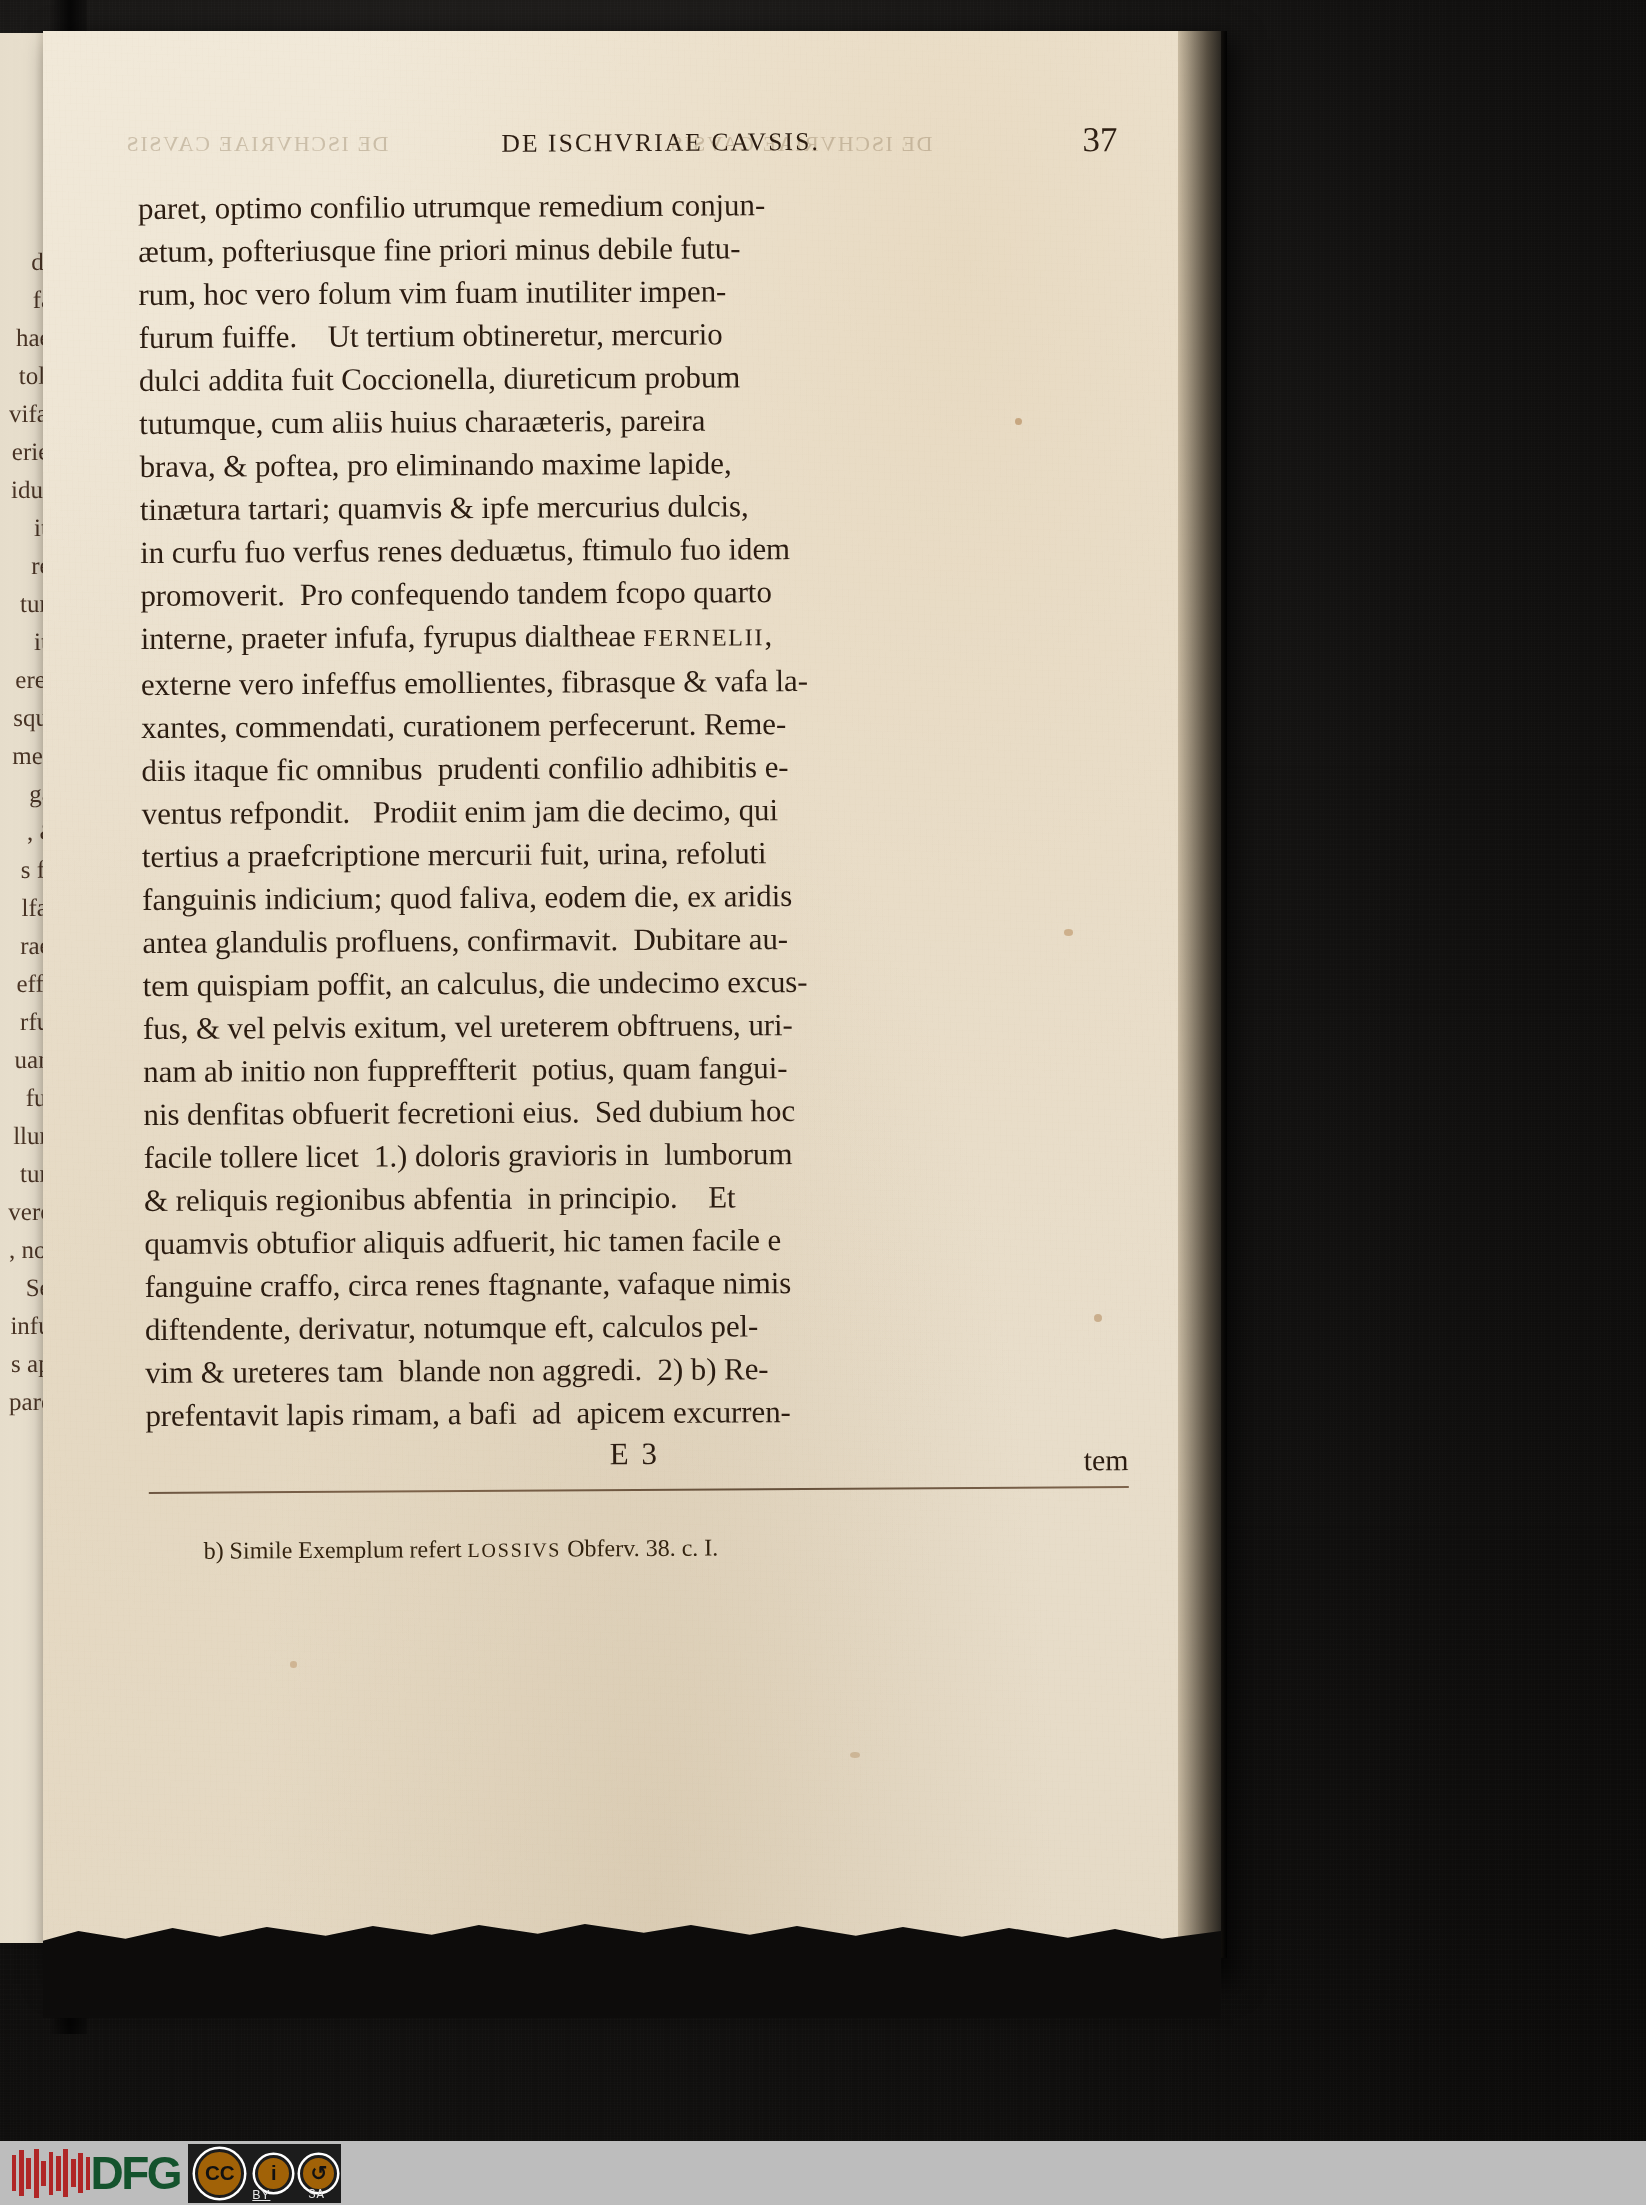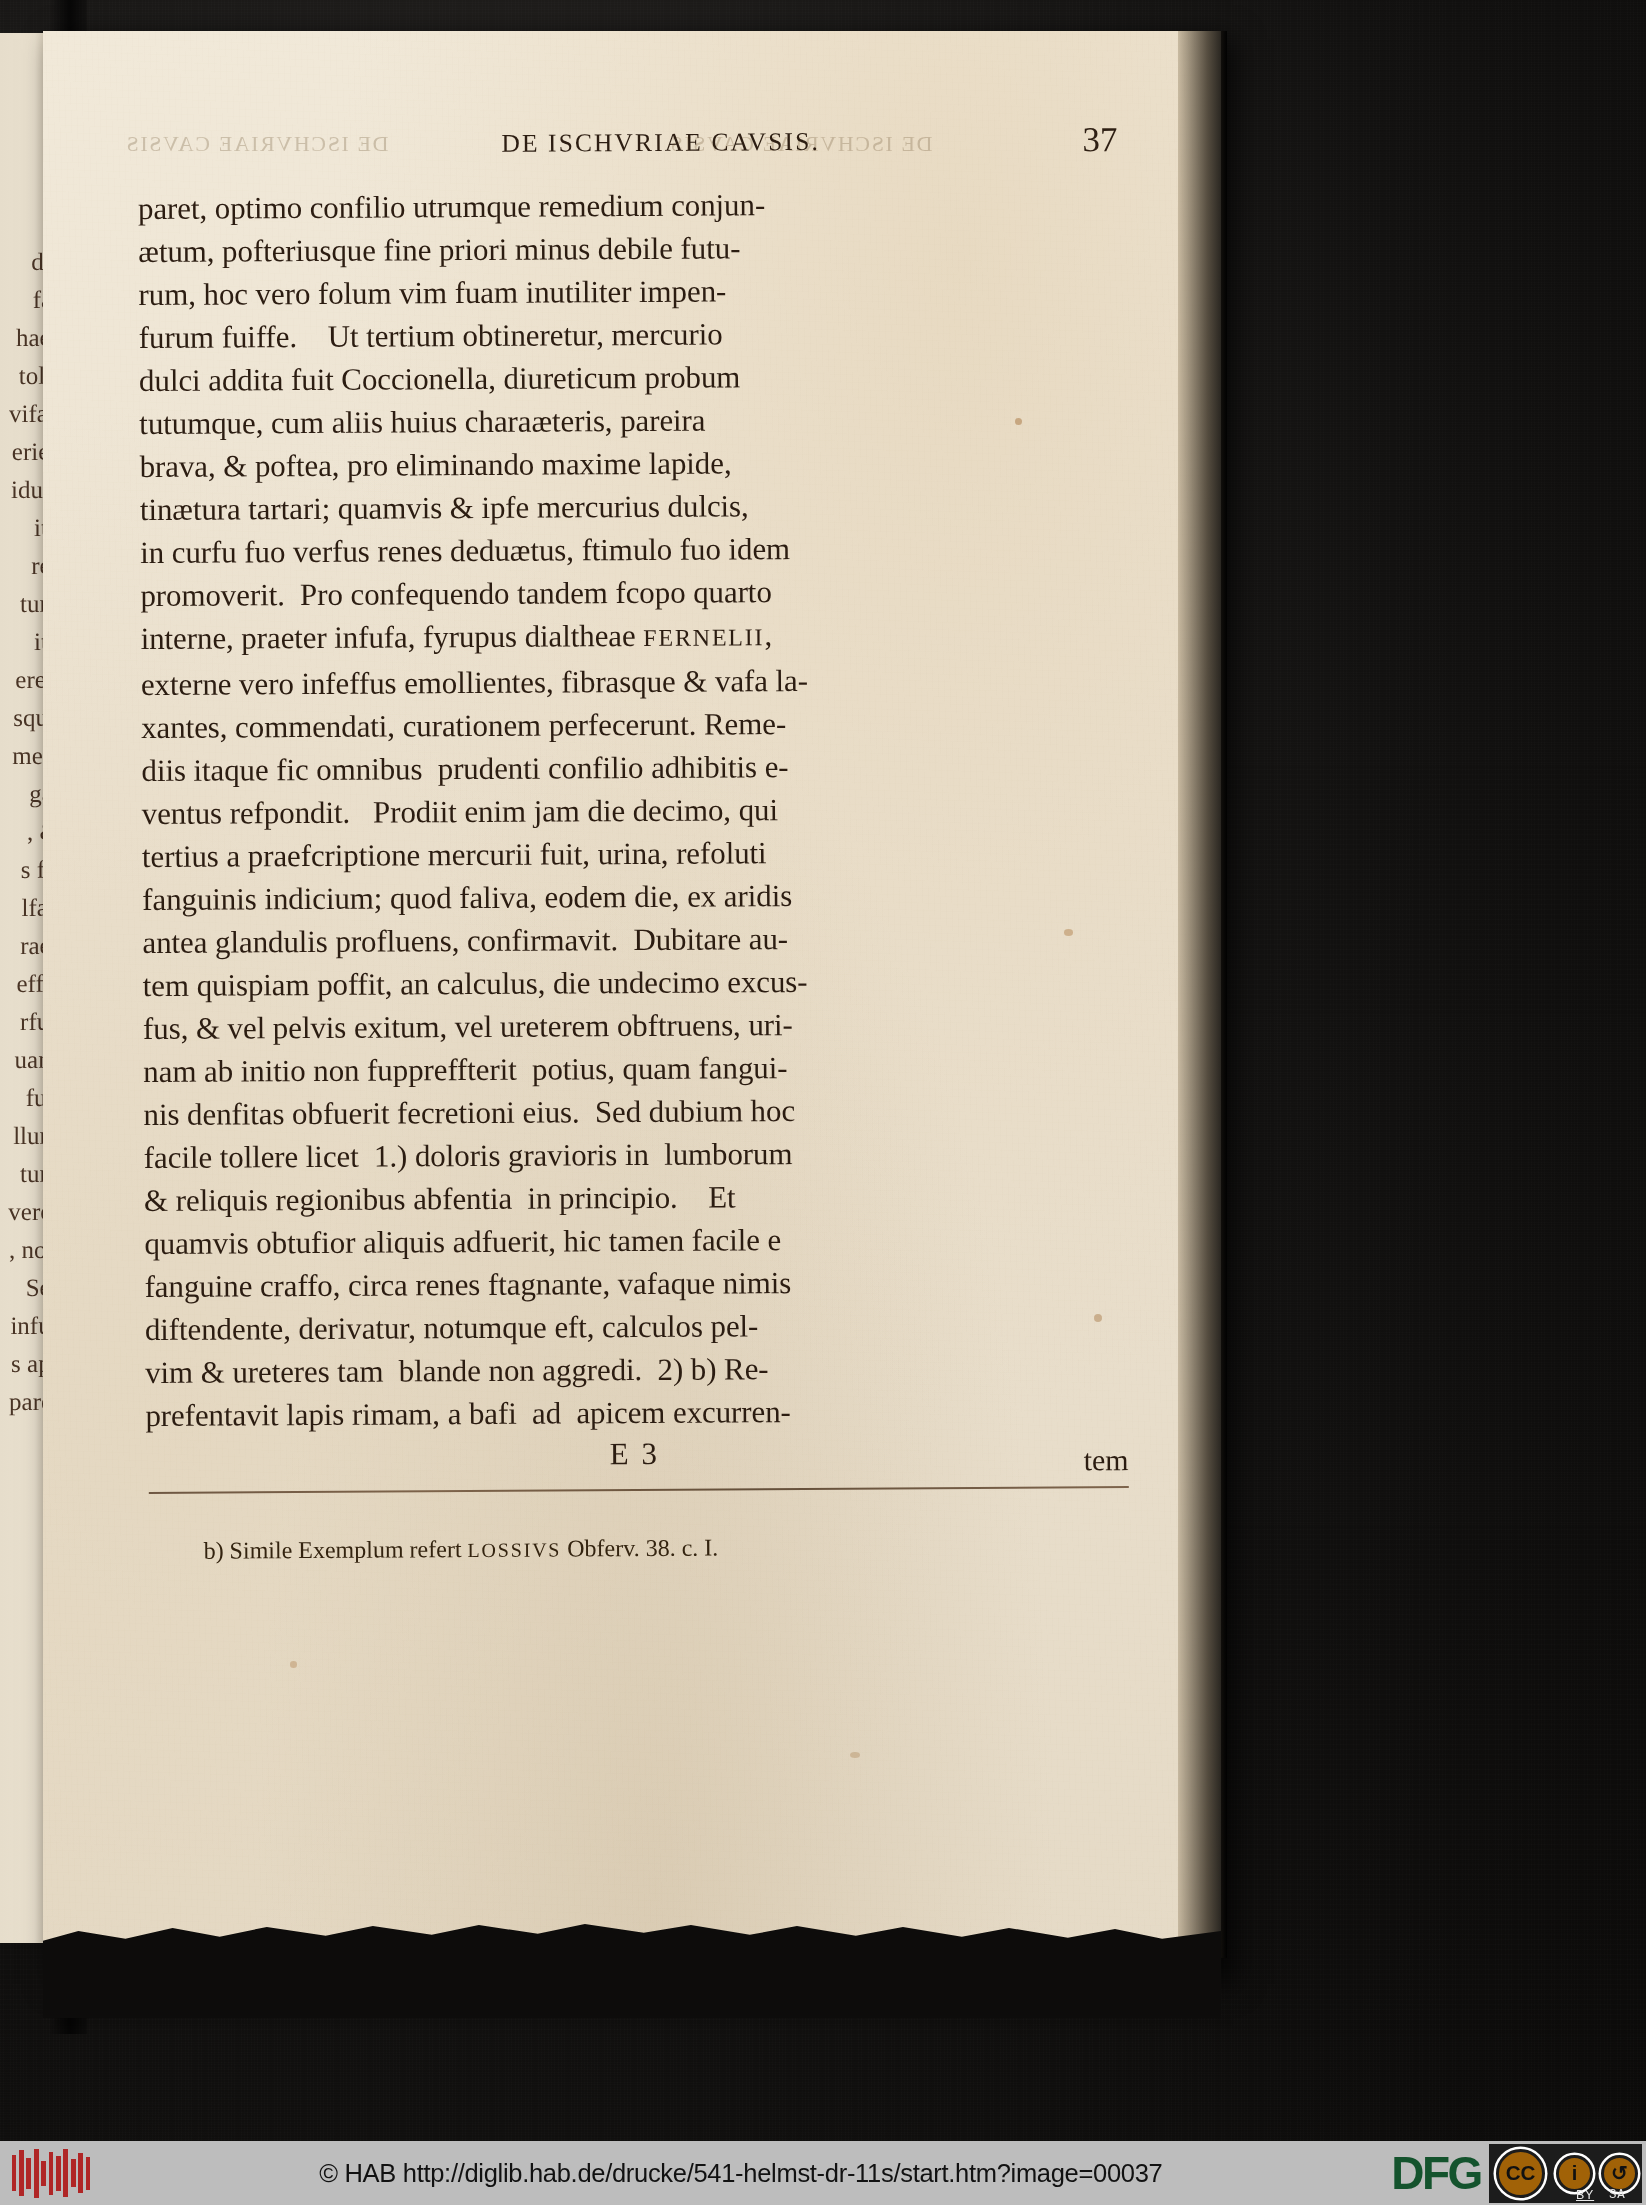--- a/index.html
+++ b/index.html
@@ -297,21 +297,21 @@
   }
   #cc-badge .disc.small { width: 31px; height: 31px; font-size: 20px; }
   #cc-badge .lbl {
     position: absolute;
     bottom: 0.8px;
     font-family: "Liberation Sans", sans-serif;
     font-size: 12.4px;
     color: #e8e8e8;
     letter-spacing: 0.8px;
   }
-  #cc-badge .lbl.by { left: 87px; text-decoration: underline; }
+  #cc-badge .lbl.by { left: 64px; text-decoration: underline; }
   #cc-badge .lbl.sa { left: 120px; font-family: Liberation Mono, monospace; }
 </style>
 </head>
 <body>
 
 <div id="scan-background"></div>
 
 <div id="gutter-shadow"></div>
 
 <div id="facing-page">
@@ -421,21 +421,20 @@
       <i style="height:31px;"></i>
     <i style="height:49px;"></i>
       <i style="height:25px;"></i>
       <i style="height:43px;"></i>
     <i style="height:35px;"></i>
       <i style="height:48px;"></i>
       <i style="height:28px;"></i>
     <i style="height:40px;"></i>
       <i style="height:33px;"></i>
   </div>
-  <div id="footer-credit">© HAB http://diglib.hab.de/drucke/541-helmst-dr-11s/start.htm?image=00037</div>
   <div id="dfg-logo">DFG</div>
   <div id="cc-badge">
     <div class="disc">CC</div>
     <div class="disc small">i</div>
     <div class="disc small">↺</div>
     <div class="lbl by">BY</div>
     <div class="lbl sa">SA</div>
   </div>
 </div>
 

